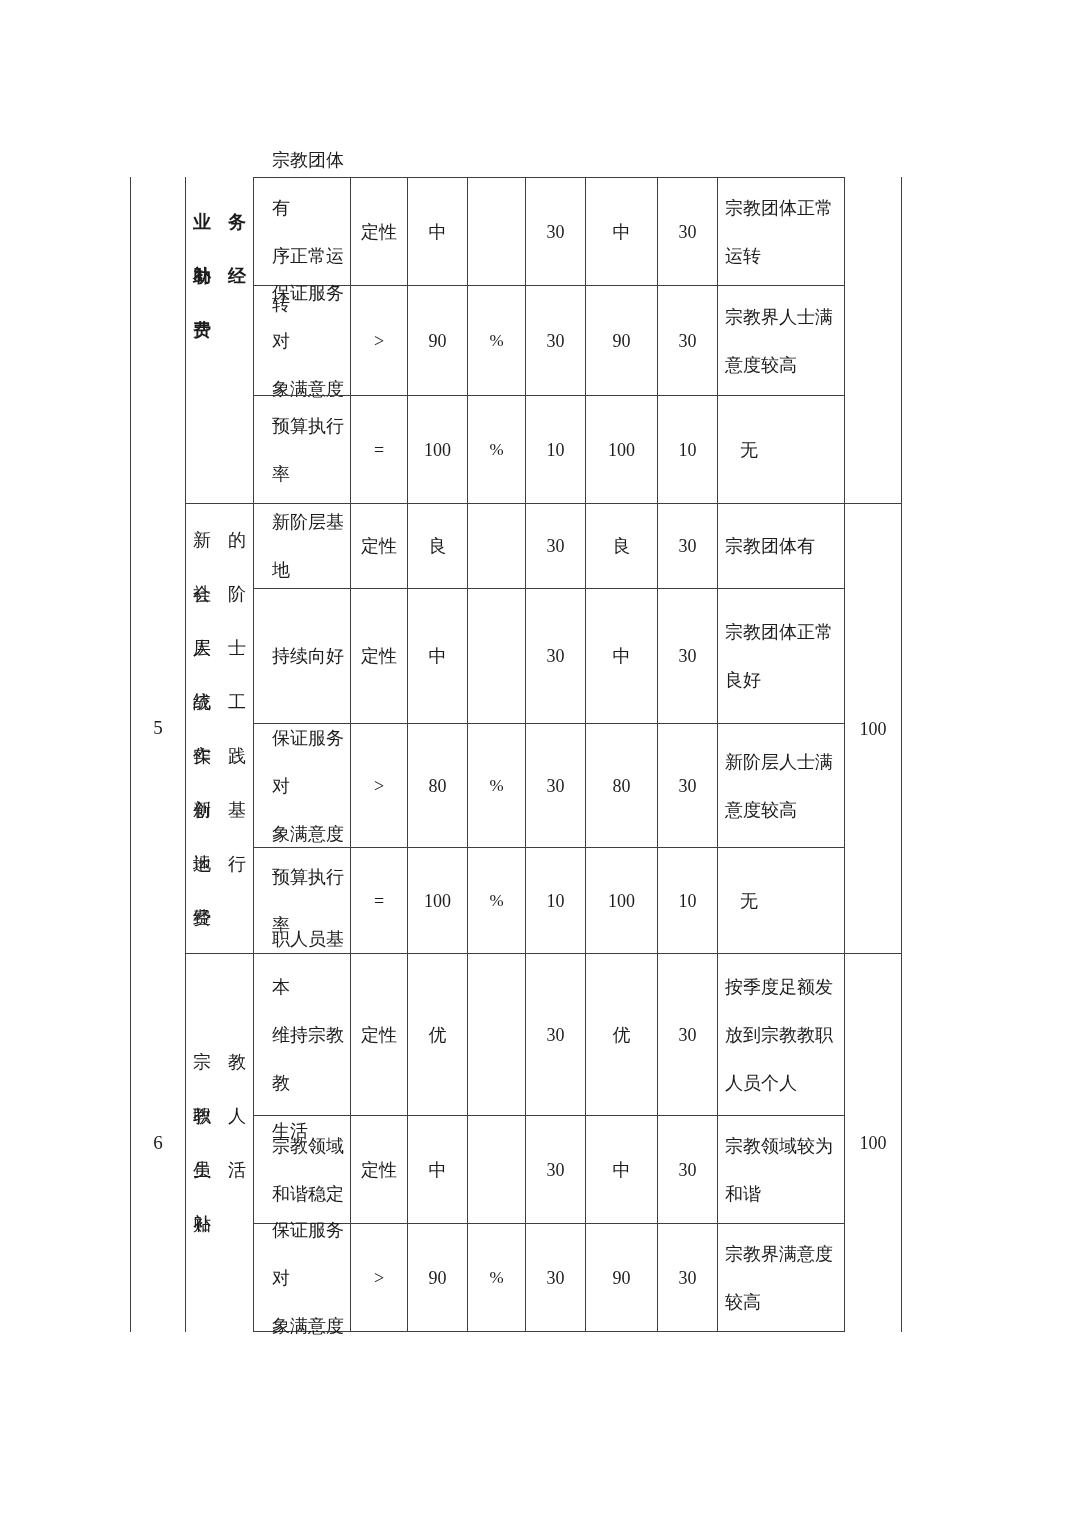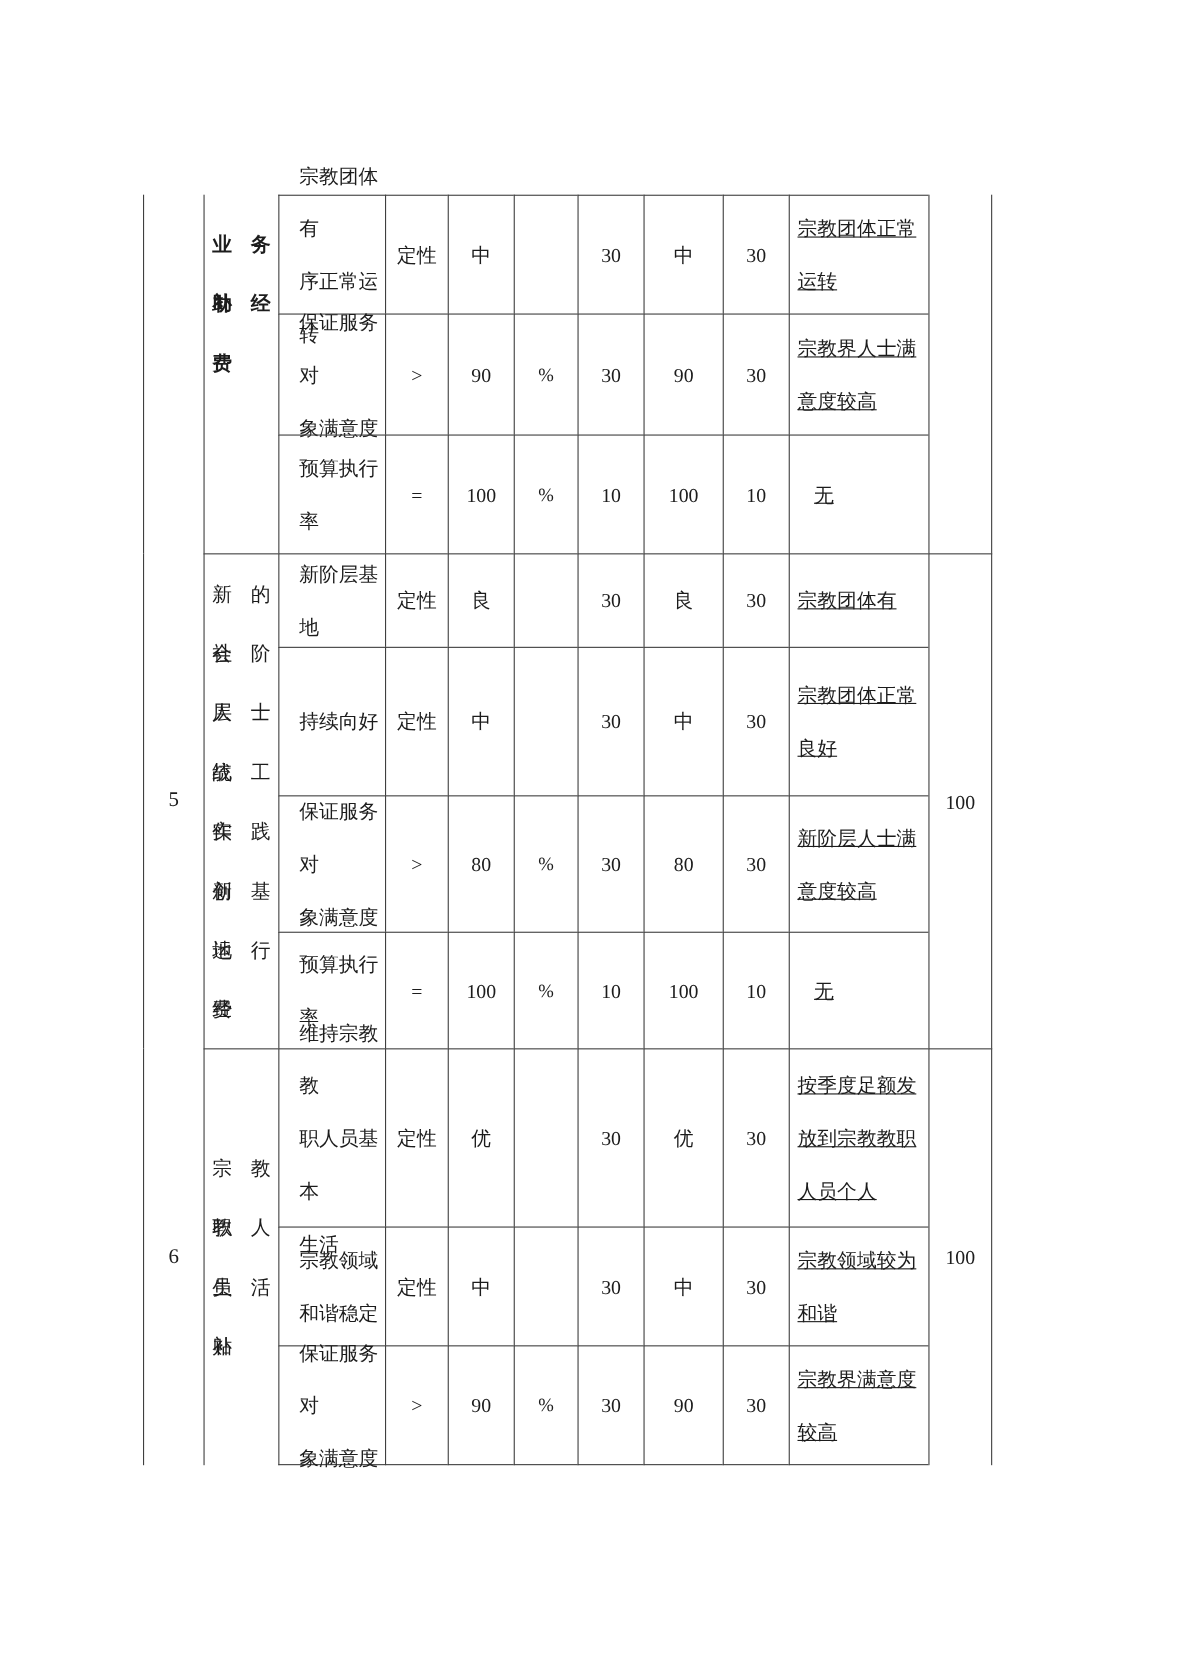--- a/index.html
+++ b/index.html
@@ -17,21 +17,21 @@
   
   .cnum{grid-column:1;align-items:center;text-align:center;font-size:19px;}
   .cproj{grid-column:2;padding:0 7px;}
   .ci{grid-column:3;padding:0 4px 0 18px;}
   .cop{grid-column:4;align-items:center;text-align:right;}
   .ctg{grid-column:5;align-items:center;text-align:center;}
   .cun{grid-column:6;align-items:center;text-align:center;font-size:17px;}
   .cwt{grid-column:7;align-items:center;text-align:center;}
   .cac{grid-column:8;align-items:center;text-align:center;}
   .csc{grid-column:9;align-items:center;text-align:center;}
-  .cde{grid-column:10;padding:0 5px 0 7px;text-decoration:underline;}
+  .cde{grid-column:10;padding:0 5px 0 7px;}
   .ctot{grid-column:11;align-items:center;text-align:center;}
   
   .r1{grid-row:1}.r2{grid-row:2}.r3{grid-row:3}.r4{grid-row:4}.r5{grid-row:5}
   .r6{grid-row:6}.r7{grid-row:7}.r8{grid-row:8}.r9{grid-row:9}.r10{grid-row:10}
   .sA{grid-row:1/4}.sB{grid-row:4/8}.sC{grid-row:8/11}
   
   .cproj .ln{height:54px;line-height:54px;text-align:justify;text-align-last:justify;}
   .projTop{justify-content:flex-start;padding-top:18px;font-weight:bold;}
   .indent{padding-left:22px;}
 </style>
@@ -172,22 +172,22 @@
     <div class="cell ctg r7 bL bT">100</div>
     <div class="cell cun r7 bL bT">%</div>
     <div class="cell cwt r7 bL bT">10</div>
     <div class="cell cac r7 bL bT">100</div>
     <div class="cell csc r7 bL bT">10</div>
     <div class="cell cde r7 bL bT indent">
       <div>无</div>
     </div>
 
     <div class="cell ci r8 bL bT">
+      <div>职人员基本</div>
       <div>维持宗教教</div>
-      <div>职人员基本</div>
       <div>生活</div>
     </div>
     <div class="cell cop r8 bL bT">定性</div>
     <div class="cell ctg r8 bL bT">优</div>
     <div class="cell cun r8 bL bT"></div>
     <div class="cell cwt r8 bL bT">30</div>
     <div class="cell cac r8 bL bT">优</div>
     <div class="cell csc r8 bL bT">30</div>
     <div class="cell cde r8 bL bT">
       <div>按季度足额发</div>

